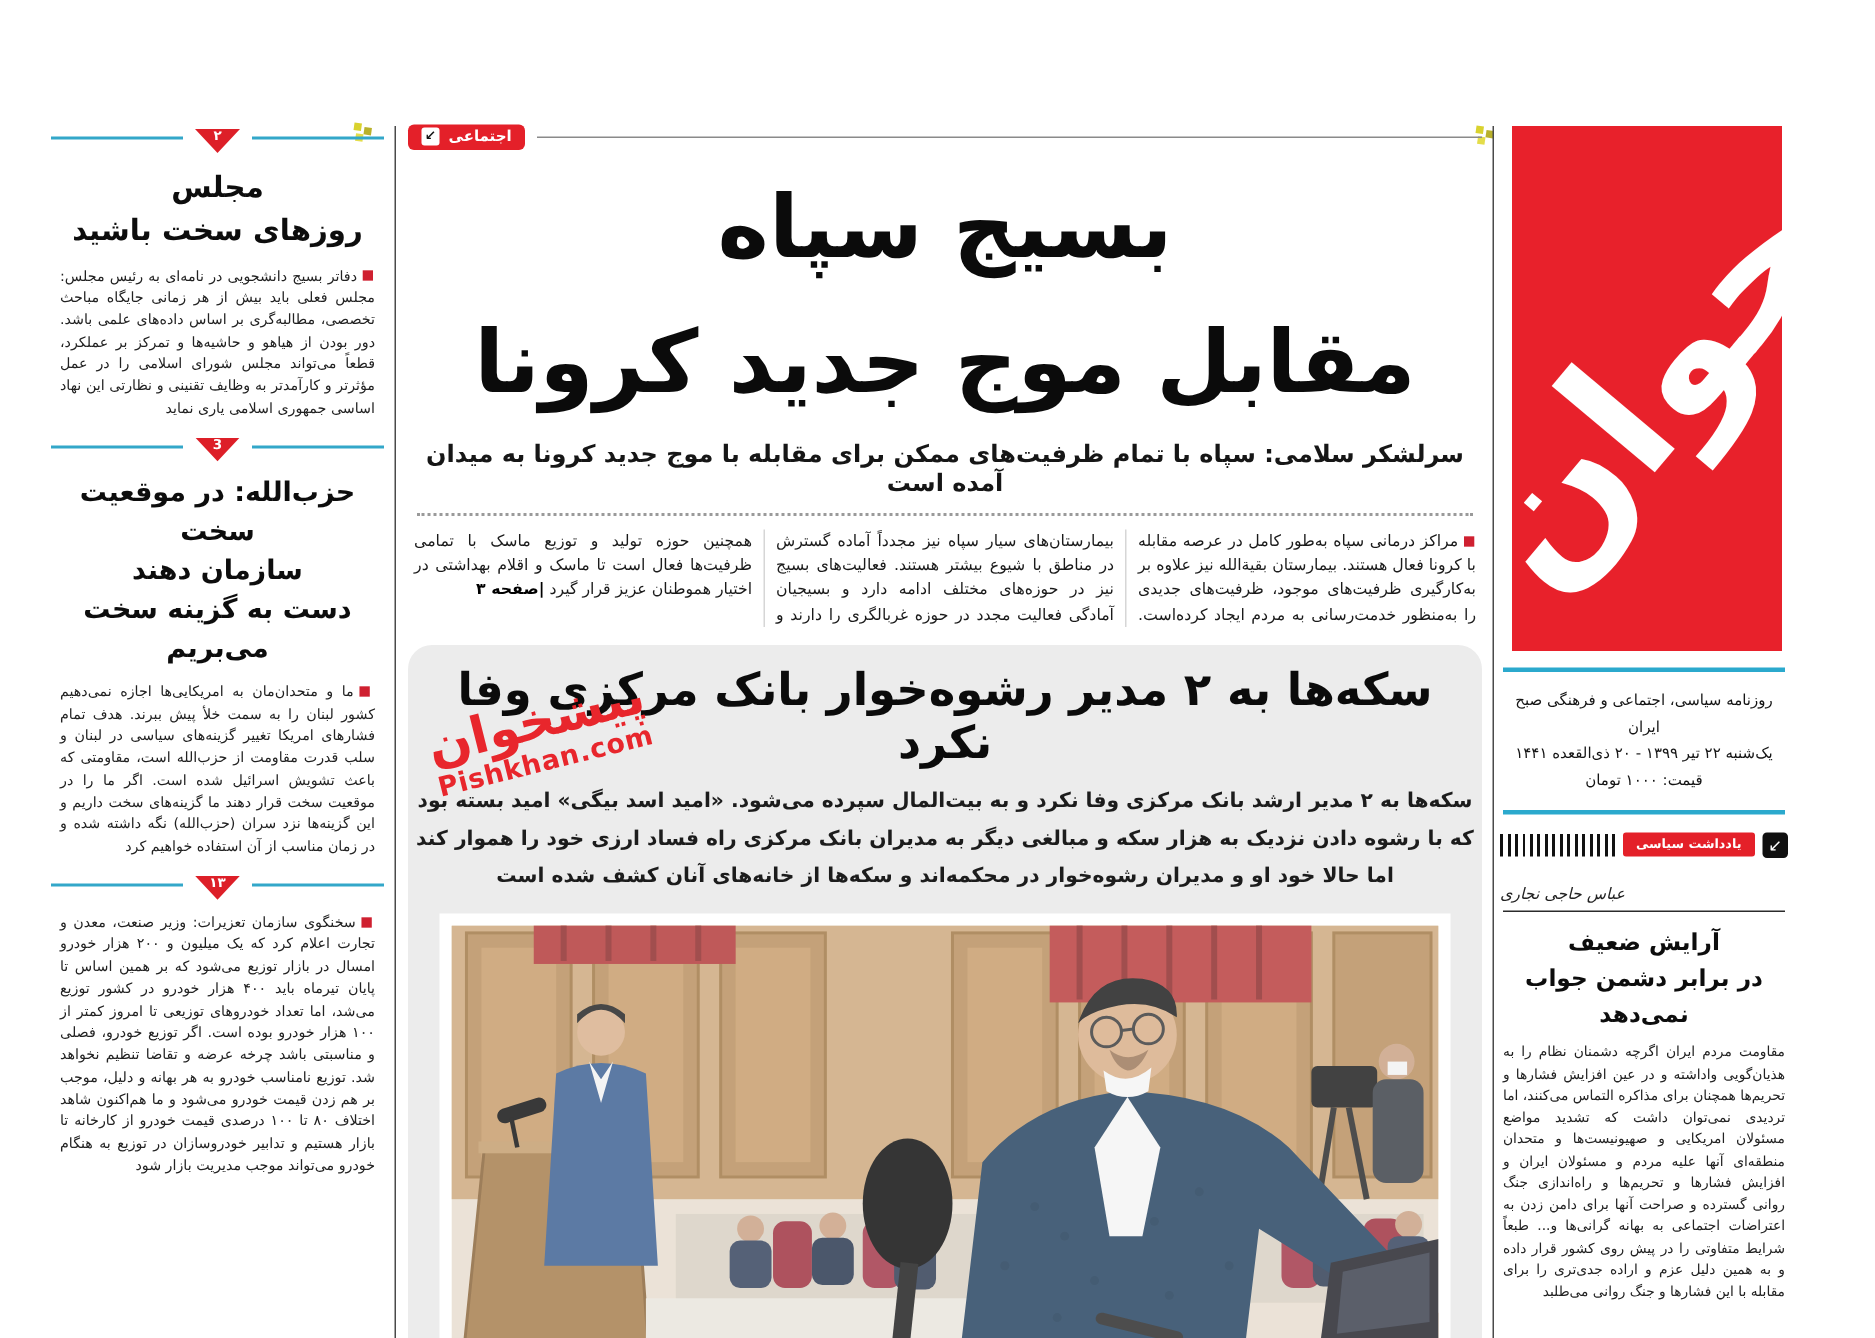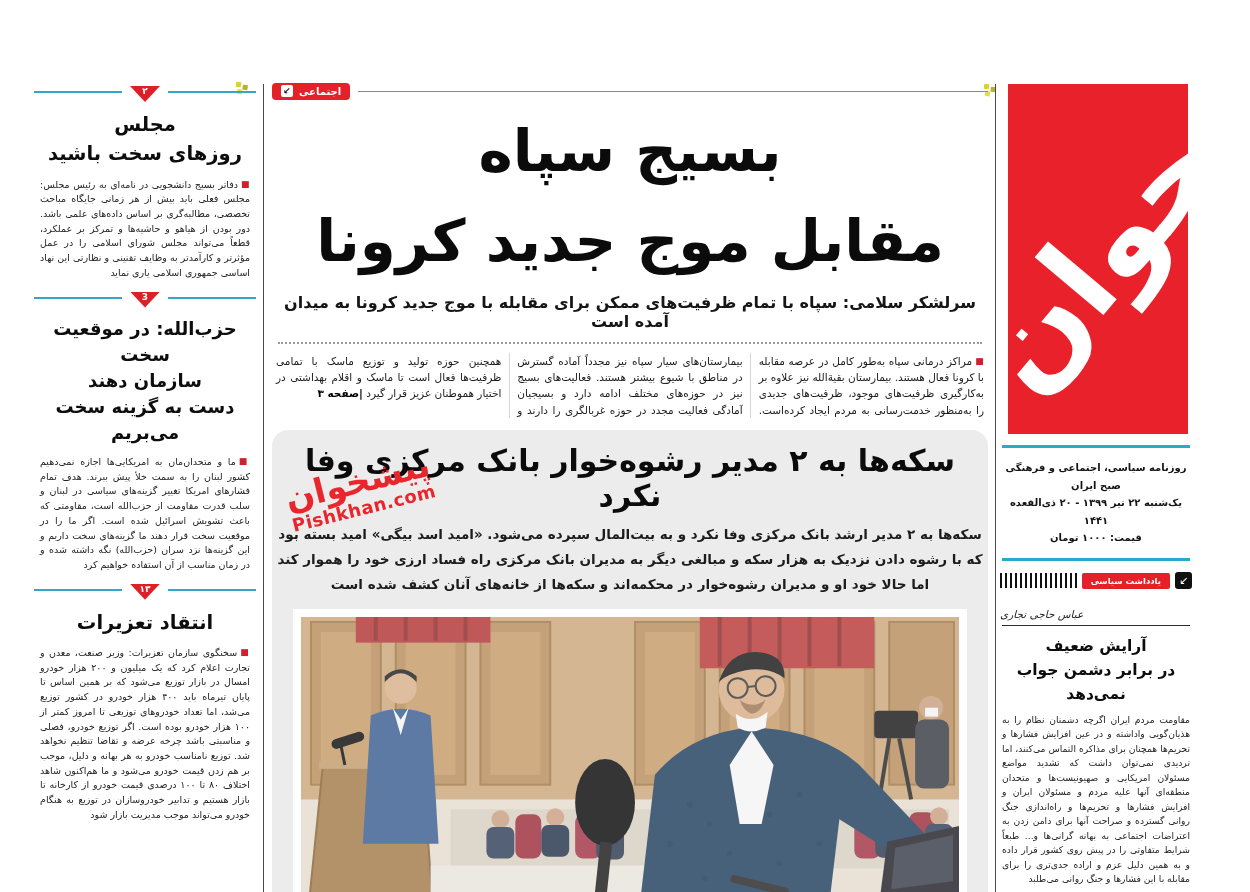--- a/index.html
+++ b/index.html
@@ -55,21 +55,21 @@
                color:#e8262c; text-align:center; pointer-events:none; }
   .watermark .fa { font-size:34px; font-weight:bold; line-height:1; }
   .watermark .en { font-size:18px; font-weight:bold; letter-spacing:.5px; }
   .photo-frame { margin:12px auto 0; width:674px; height:302px; background:#fff; padding:8px; }
   .photo-frame svg { width:100%; height:100%; display:block; }
 
   
   .rightcol { position:absolute; left:1000px; top:84px; width:192px; }
   .logo-box { margin-left:8px; width:180px; height:350px; background:#e8212b; overflow:hidden; }
   .teal-rule { height:3px; background:#2ba9cd; margin:11px 2px; }
-  .paper-info { font-size:10px; font-weight:bold; text-align:center; line-height:1.75; color:#141414; }
+  .paper-info { font-size:10px; font-weight:normal; text-align:center; line-height:1.75; color:#141414; }
   .note-header { display:flex; align-items:center; gap:5px; height:18px; margin:2px 0 18px; }
   .barcode { flex:1; height:15px; background:repeating-linear-gradient(90deg,#111 0 2px,#fff 2px 5px); }
   .badge-red { background:#e42029; color:#fff; font-size:8.5px; font-weight:bold;
                padding:3px 9px; border-radius:2px; white-space:nowrap; }
   .black-sq { width:17px; height:17px; background:#101010; color:#fff; border-radius:3px;
               font-size:11px; line-height:17px; text-align:center; }
   .author { text-align:left; font-size:10.5px; color:#222; margin:4px 0 5px;font-style:italic; }
   .author-rule { border-bottom:1.5px solid #2b2b2b; margin:0 2px 8px; }
   .note-title { text-align:center; font-weight:bold; font-size:15.5px; line-height:1.55;
                 color:#0d0d0d; margin-bottom:7px; }
@@ -108,21 +108,20 @@
     <div>دست به گزینه سخت می‌بریم</div>
   </div>
   <div class="s-body rtl"><span class="bullet">■</span><span>ما و متحدان‌مان به امریکایی‌ها اجازه نمی‌دهیم کشور لبنان را به سمت خلأ پیش ببرند. هدف تمام فشارهای امریکا تغییر گزینه‌های سیاسی در لبنان و سلب قدرت مقاومت از حزب‌الله است، مقاومتی که باعث تشویش اسرائیل شده است. اگر ما را در موقعیت سخت قرار دهند ما گزینه‌های سخت داریم و این گزینه‌ها نزد سران (حزب‌الله) نگه داشته شده و در زمان مناسب از آن استفاده خواهیم کرد</span></div>
 
   <div class="s-divider">
     <div class="line"></div>
     <div class="tri">۱۳</div>
     <div class="line"></div>
   </div>
   <div class="s-title">
-    <div>انتقاد تعزیرات</div>
   </div>
   <div class="s-body rtl"><span class="bullet">■</span><span>سخنگوی سازمان تعزیرات: وزیر صنعت، معدن و تجارت اعلام کرد که یک میلیون و ۲۰۰ هزار خودرو امسال در بازار توزیع می‌شود که بر همین اساس تا پایان تیرماه باید ۴۰۰ هزار خودرو در کشور توزیع می‌شد، اما تعداد خودروهای توزیعی تا امروز کمتر از ۱۰۰ هزار خودرو بوده است. اگر توزیع خودرو، فصلی و مناسبتی باشد چرخه عرضه و تقاضا تنظیم نخواهد شد. توزیع نامناسب خودرو به هر بهانه و دلیل، موجب بر هم زدن قیمت خودرو می‌شود و ما هم‌اکنون شاهد اختلاف ۸۰ تا ۱۰۰ درصدی قیمت خودرو از کارخانه تا بازار هستیم و تدابیر خودروسازان در توزیع به هنگام خودرو می‌تواند موجب مدیریت بازار شود</span></div>
 
 </div>
 
 <div class="center">
 
   <div class="section-row">
     <div class="sec-badge">
       <span class="sq">↙</span>

